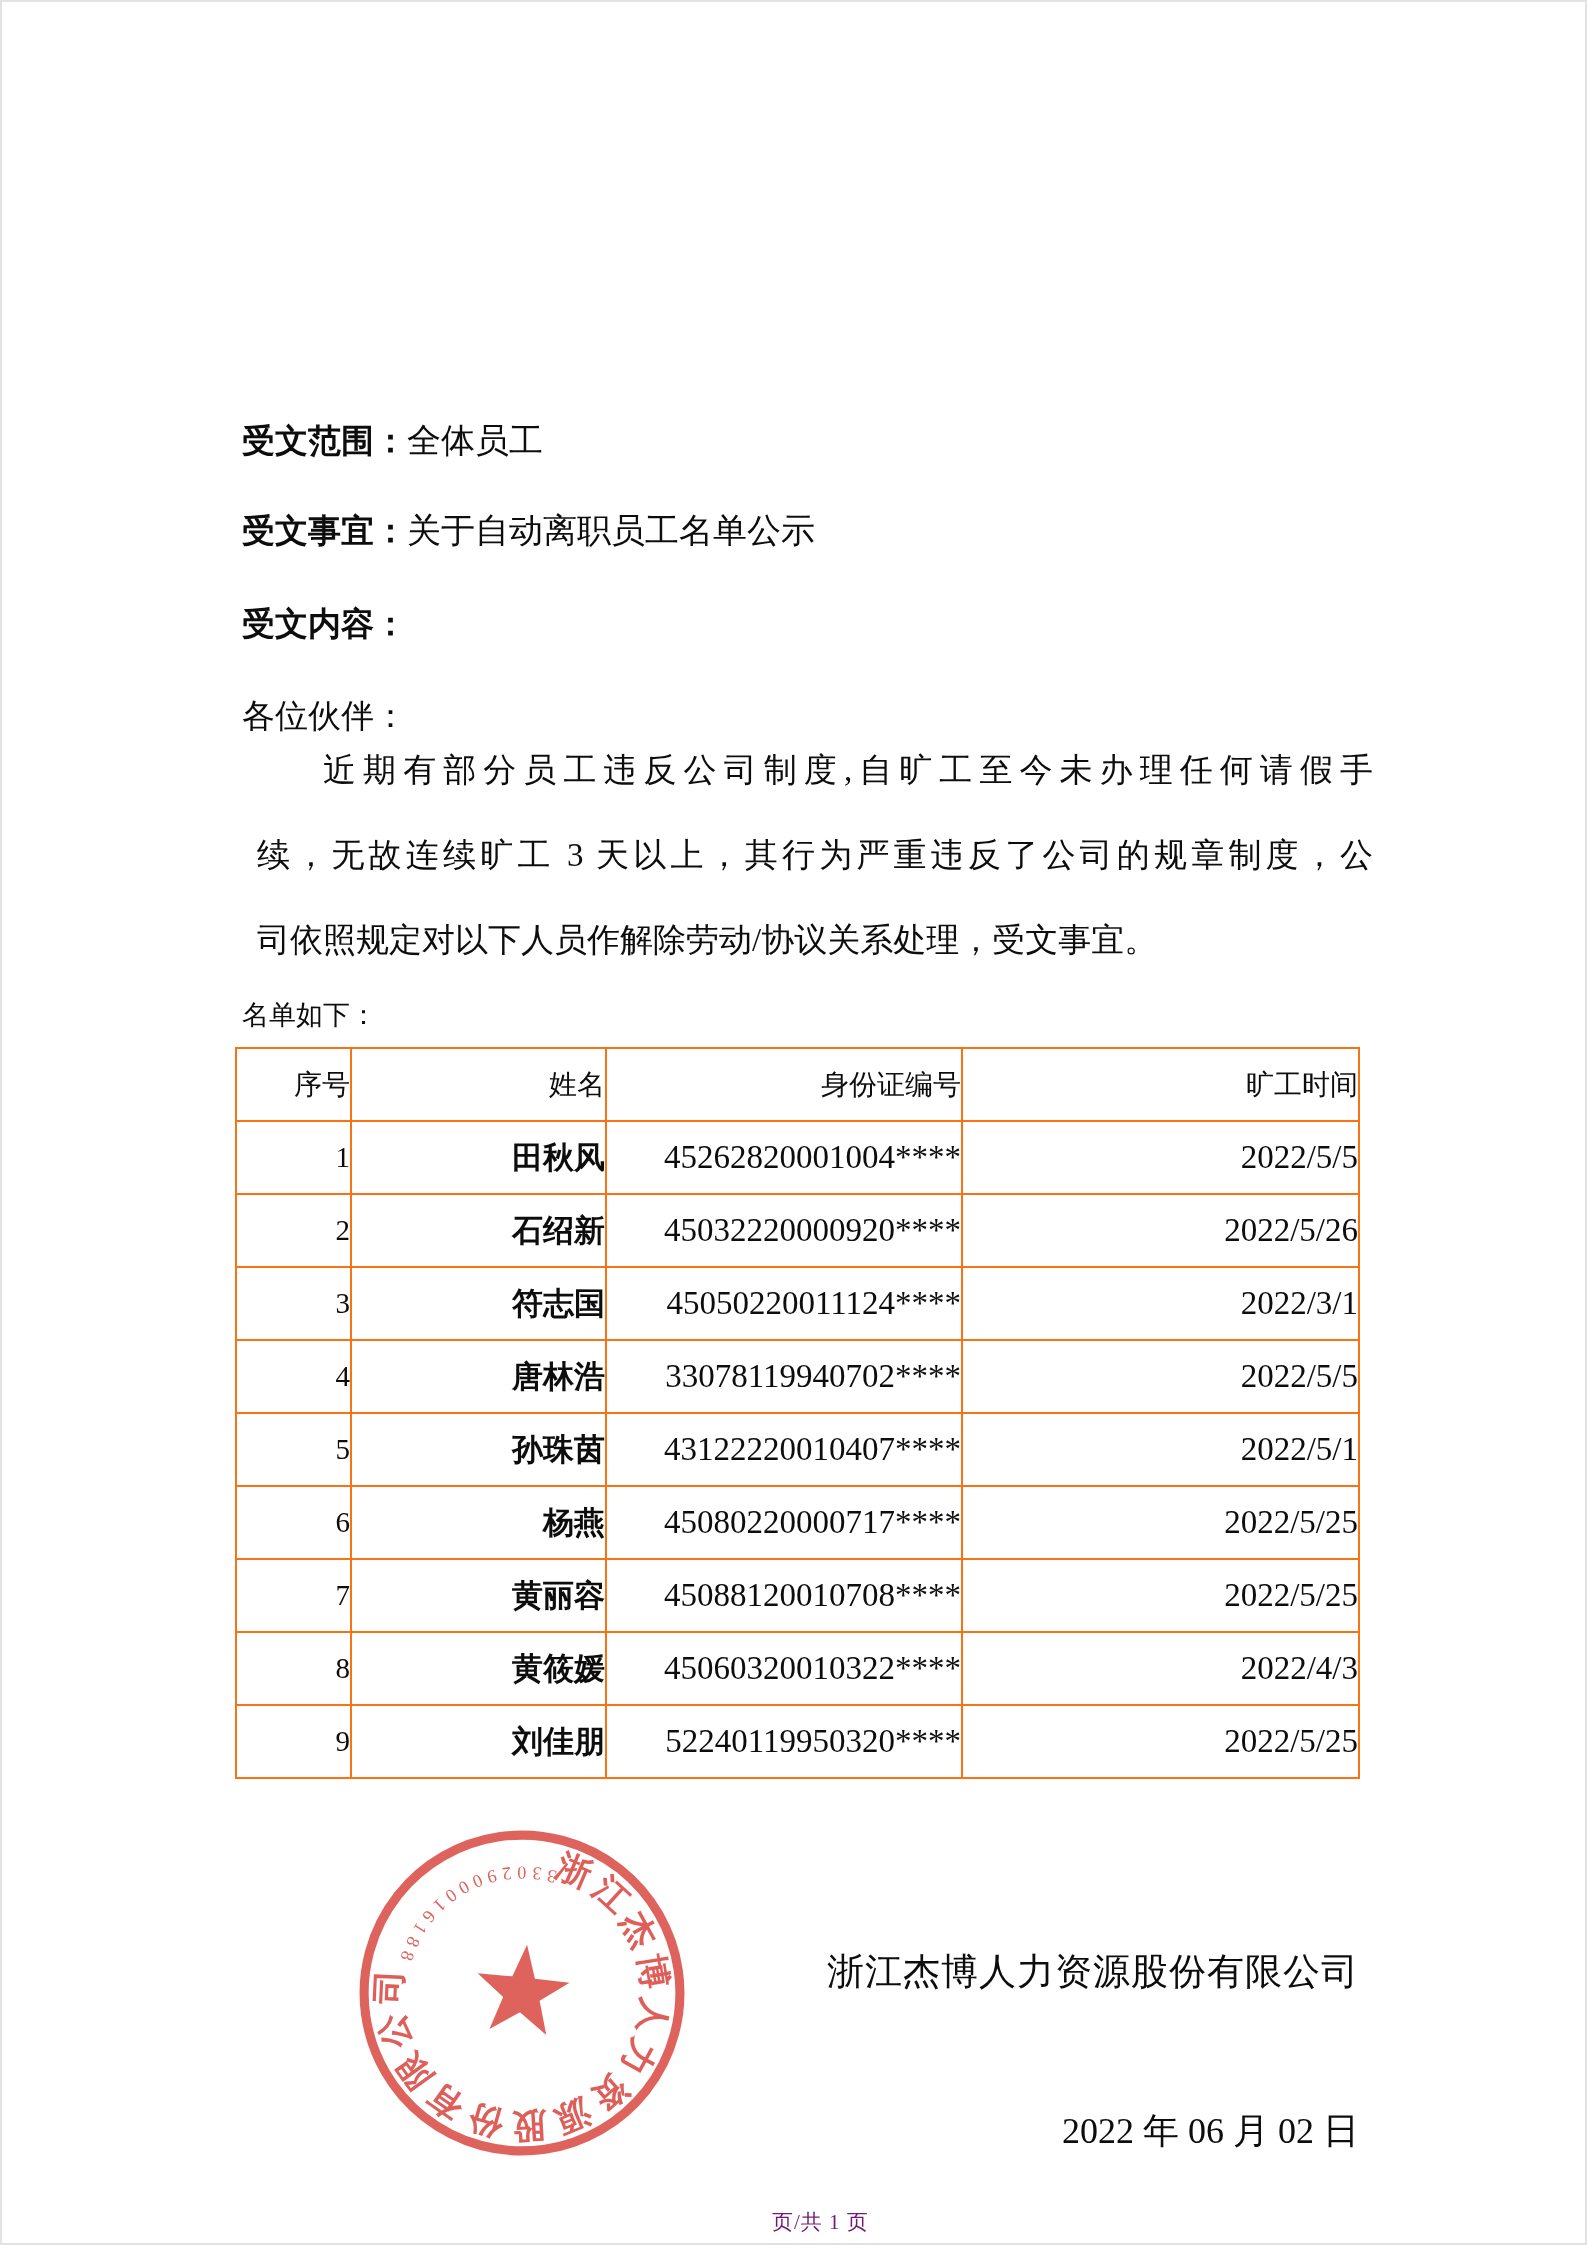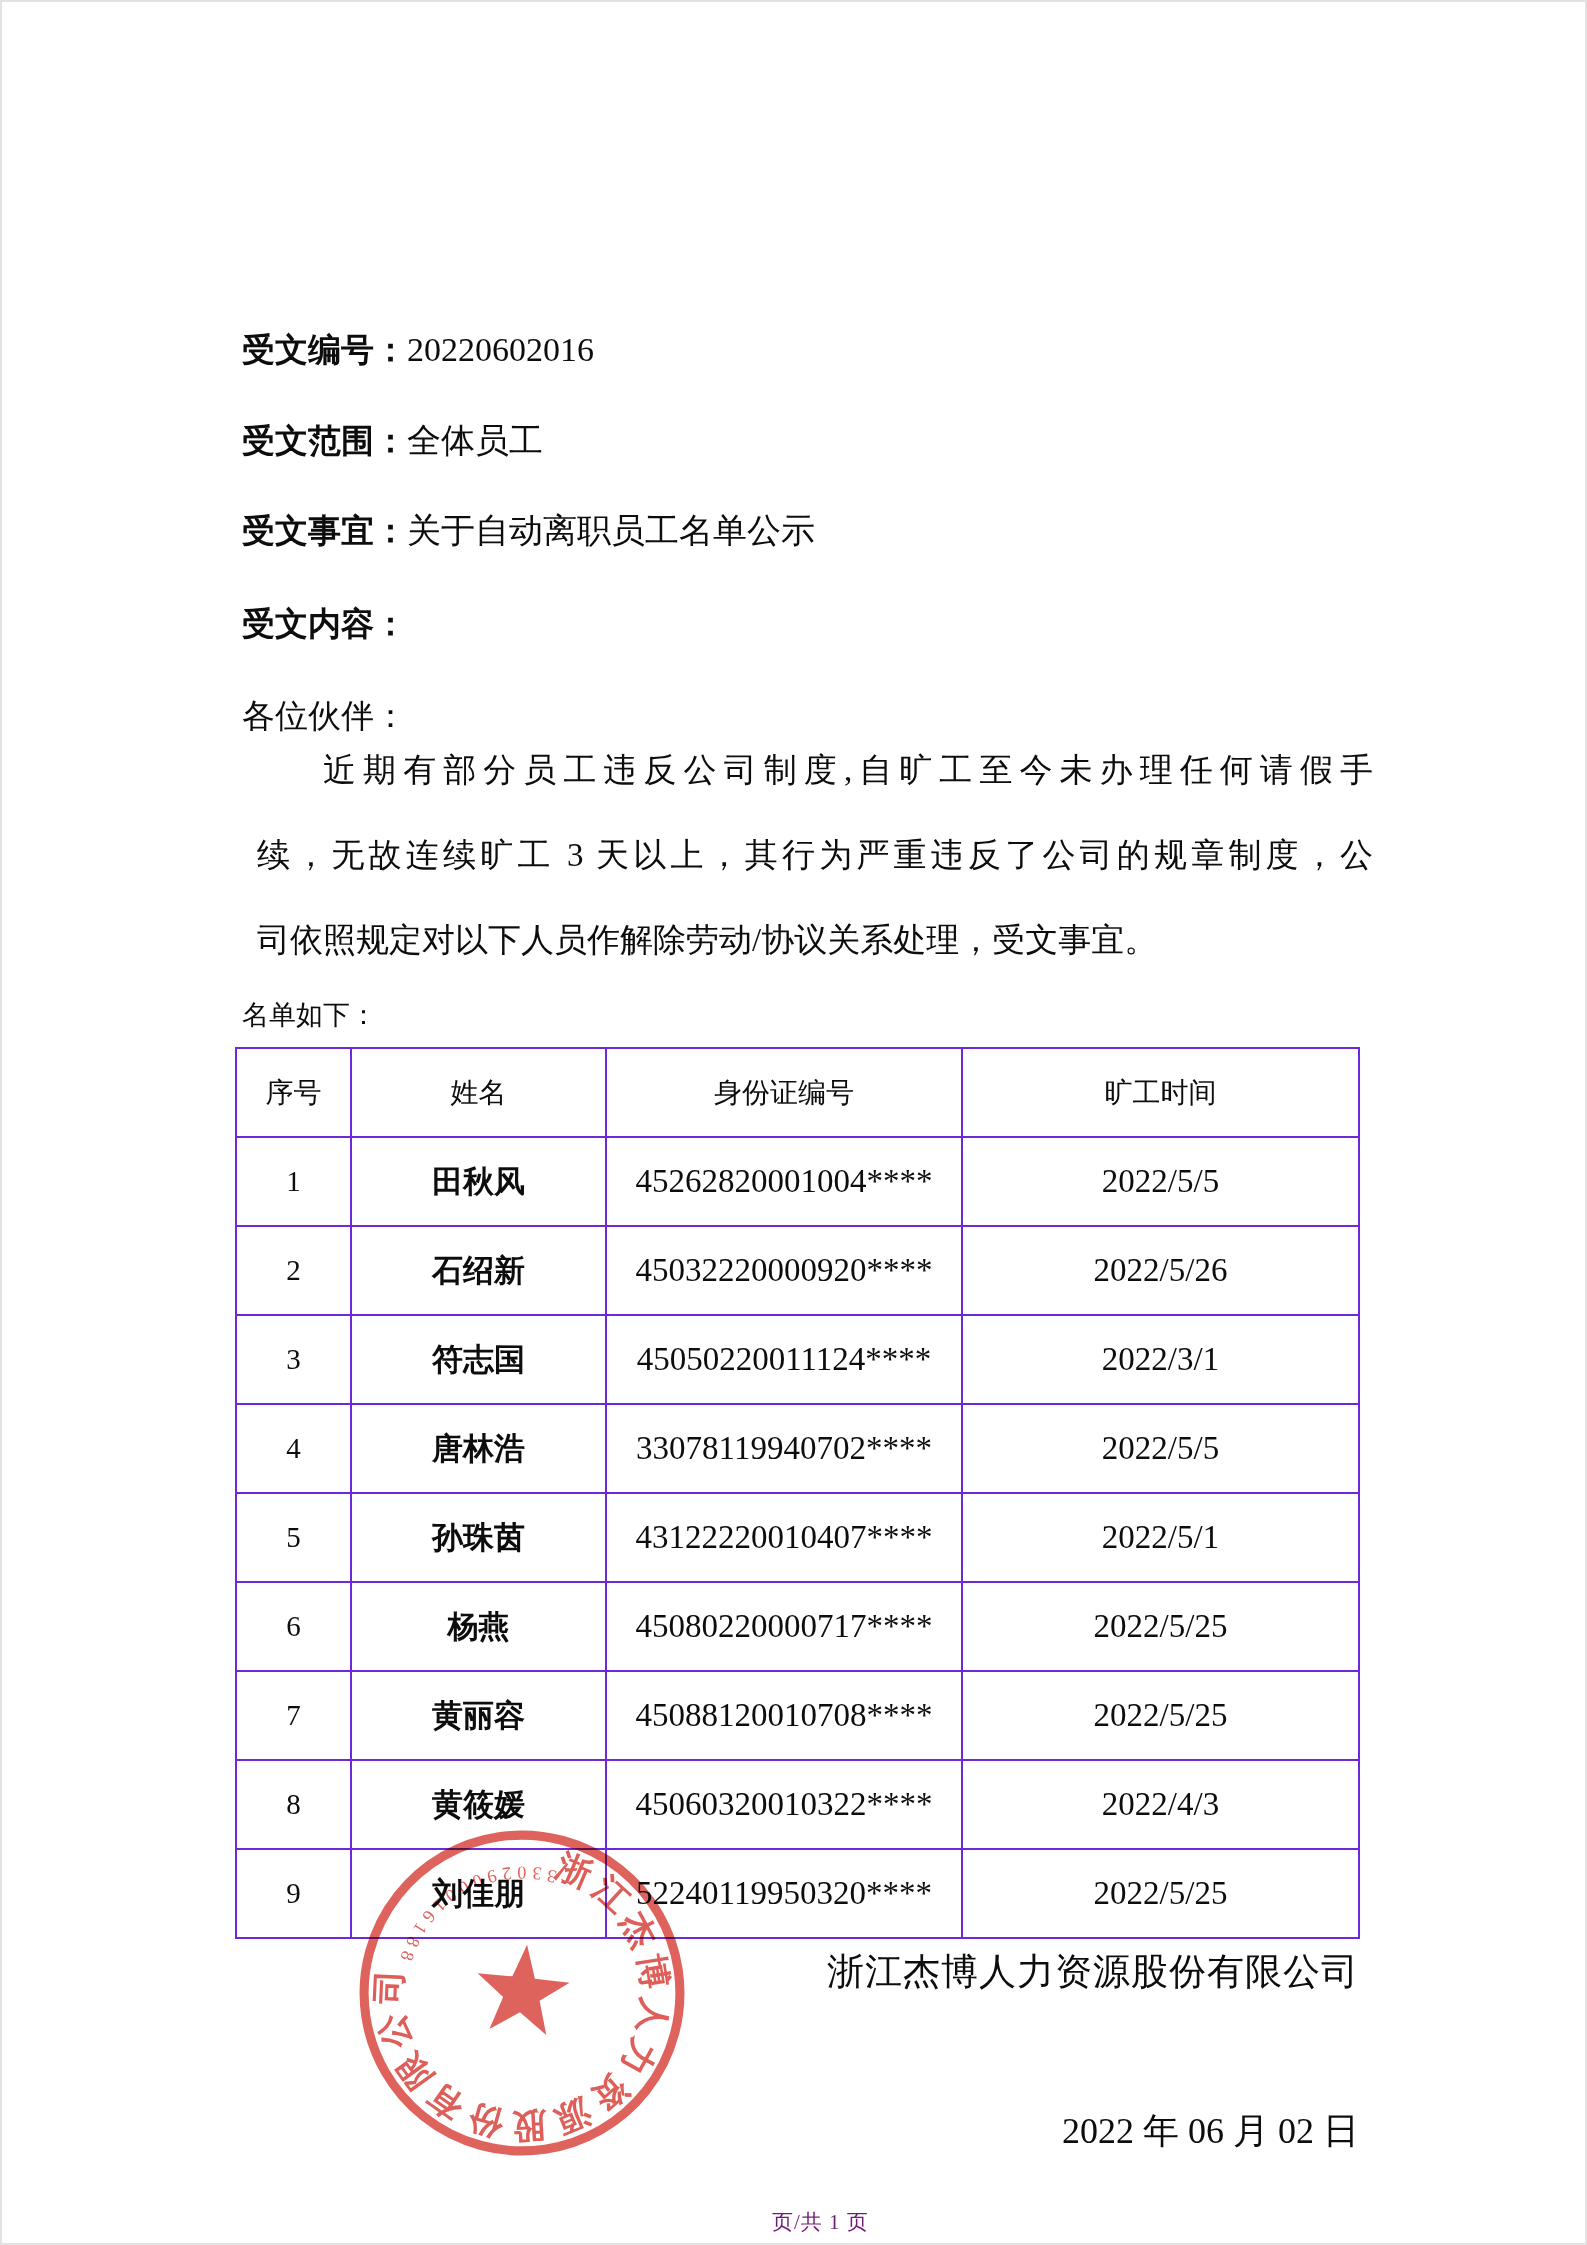--- a/index.html
+++ b/index.html
@@ -26,22 +26,22 @@
   .body-block { position:absolute; left:255px; top:748px; width:1116px; }
   .body-line { font-size:33px; line-height:40px; margin-bottom:45px; white-space:nowrap; }
   .body-line.justify { white-space:normal; text-align:justify; text-align-last:justify; }
   .body-line.indent { padding-left:66px; }
   .list-intro { position:absolute; left:240px; top:995px; font-size:27px; font-weight:normal;text-align:right; }
   table.roster {
     position:absolute; left:233px; top:1045px; width:1123px;
     border-collapse:collapse; table-layout:fixed;
   }
   table.roster th, table.roster td {
-    border:2px solid #6d28d9; height:71px; padding:8px;
-    text-align:center; vertical-align:middle;
+    border:2px solid #f97316; height:71px; padding:0;
+    text-align:right; vertical-align:middle;
   }
   table.roster th { font-size:28px; font-weight:normal; }
   table.roster td.col0 { font-size:29px; }
   table.roster td.col1 { font-size:31px; font-weight:bold; }
   table.roster td.col2, table.roster td.col3 { font-size:33px; }
   .company-name {
     position:absolute; right:226px; top:1945px;
     font-size:37px; letter-spacing:1px; white-space:nowrap;
   }
   .doc-date {
@@ -57,23 +57,20 @@
     width:334px; height:334px;
     mix-blend-mode:multiply; opacity:0.92;
   }
 </style>
 </head>
 <body>
 
 <div class="page">
 
 
-  <div class="field-row f0">
-    <span class="field-label">受文编号：</span><span class="field-value">20220602016</span>
-  </div>
   <div class="field-row f1">
     <span class="field-label">受文范围：</span><span class="field-value">全体员工</span>
   </div>
   <div class="field-row f2">
     <span class="field-label">受文事宜：</span><span class="field-value">关于自动离职员工名单公示</span>
   </div>
   <div class="field-row f3">
     <span class="field-label">受文内容：</span><span class="field-value"></span>
   </div>
 

